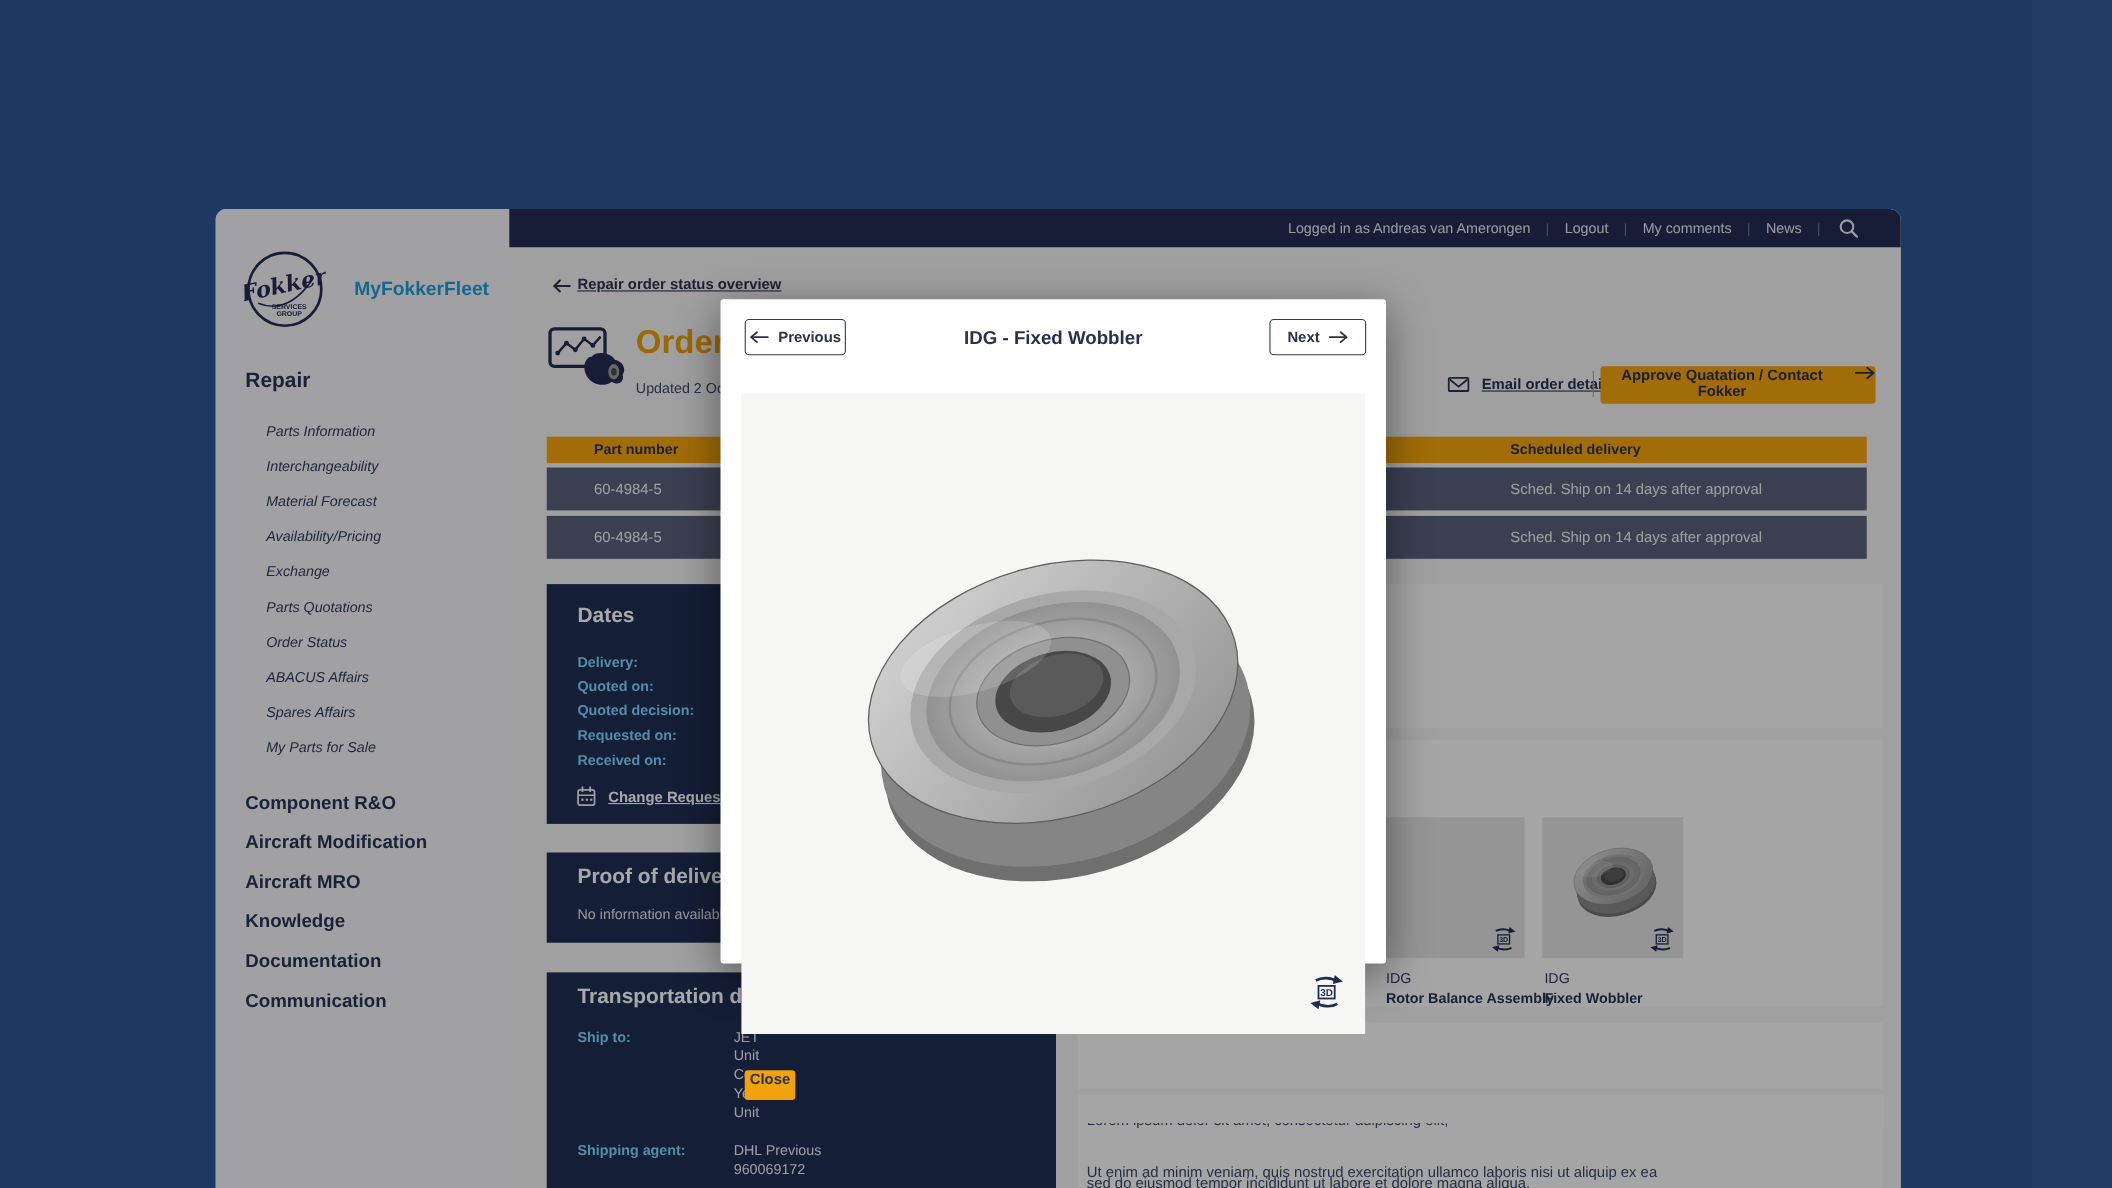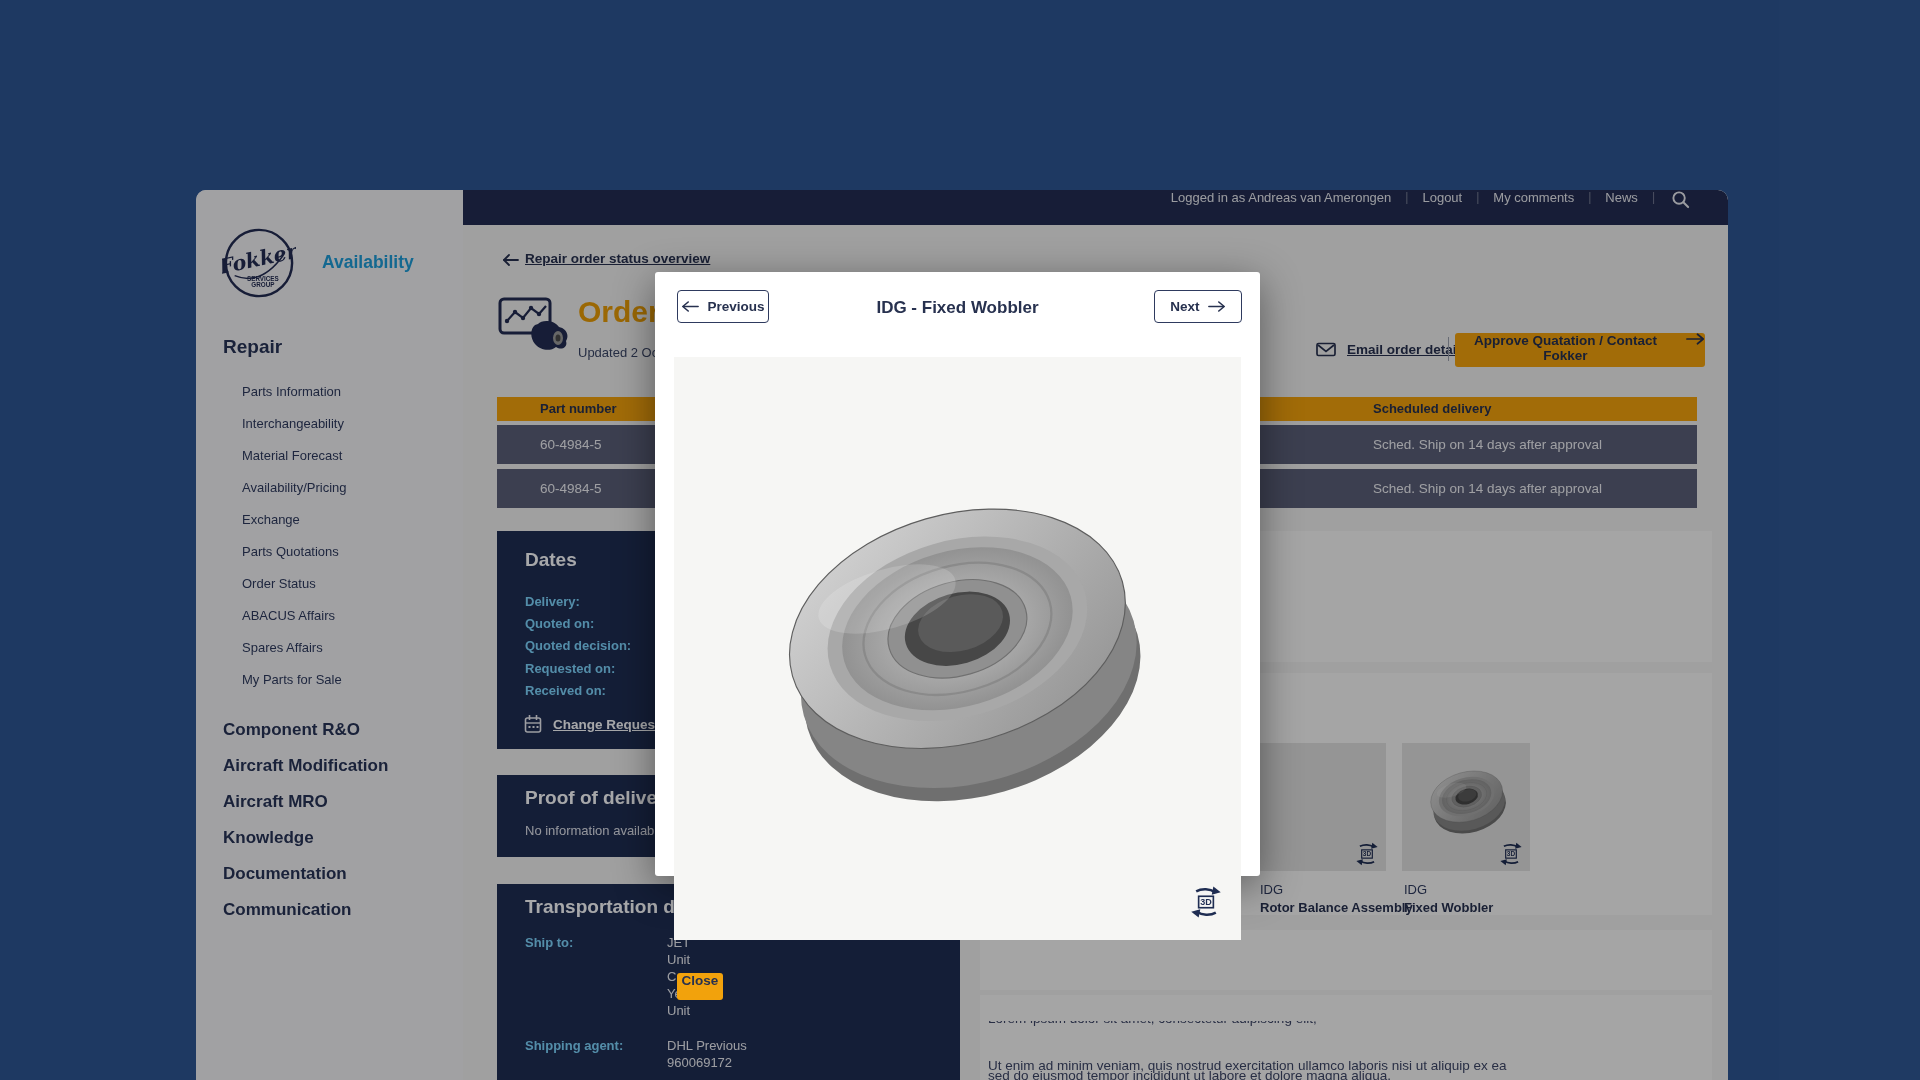--- a/index.html
+++ b/index.html
@@ -9,25 +9,25 @@
   .abs { position:absolute; }
 
   
   .app { left:196px; top:190px; width:1532px; height:890px; border-radius:10px 10px 0 0;
          overflow:hidden; background:#EFEFEF; }
 
   
   .sidebar { left:0; top:0; width:267px; height:890px; background:#F1F1F4; }
   .brand-name { font-size:17.5px; font-weight:bold; color:#1E9CD7; }
   .side-sec { font-weight:bold; color:#283457; cursor:pointer; }
-  .side-item { font-size:13px; color:#2E3A5E; cursor:pointer; }
+  .side-item { font-size:13px; color:#2E3A5E; cursor:pointer;font-style:italic; }
 
   
   .topbar { left:267px; top:0; width:1265px; height:35px; background:#232C52;
-            border-radius:0 10px 0 0; display:flex; align-items:flex-start;
+            border-radius:0 10px 0 0; display:flex; align-items:center;
             justify-content:flex-end; padding-right:38px; }
   .topbar span.item { font-size:13px; color:#E6E8EF; padding:0 14px; cursor:pointer; }
   .topbar span.sep { color:rgba(230,232,239,.4); font-size:12px; }
 
   
   .content { left:267px; top:35px; width:1265px; height:855px; background:#EFEFEF; }
   .crumb { font-size:13.5px; font-weight:bold; color:#27314F; text-decoration:underline; cursor:pointer; }
   .page-title { font-size:30px; font-weight:bold; color:#E89C07; }
   .updated { font-size:13px; color:#3A4566; }
   .linky { font-size:13.5px; font-weight:bold; color:#27314F; text-decoration:underline; cursor:pointer; }
@@ -118,21 +118,21 @@
   <div class="abs app">
 
     <nav class="abs sidebar">
       <svg class="abs" style="left:26px;top:36px" width="74" height="74" viewBox="0 0 76 76">
         <circle cx="38" cy="38" r="34" fill="none" stroke="#232C52" stroke-width="2.5"></circle>
         <text x="38" y="41" text-anchor="middle" font-size="21" font-style="italic" font-weight="bold" font-family="DejaVu Serif,serif" fill="#232C52" transform="rotate(-12 38 38)">Fokker</text>
         <path d="M13,51 Q40,62 63,30" fill="none" stroke="#232C52" stroke-width="1.5"></path>
         <text x="42" y="56" text-anchor="middle" font-size="6.5" font-weight="bold" fill="#232C52" font-family="Liberation Sans,sans-serif">SERVICES</text>
         <text x="42" y="63" text-anchor="middle" font-size="6.5" font-weight="bold" fill="#232C52" font-family="Liberation Sans,sans-serif">GROUP</text>
       </svg>
-      <div class="abs brand-name" style="left:126px;top:62px">Availability</div>
+      <div class="abs brand-name" style="left:126px;top:62px">MyFokkerFleet</div>
 
       <div class="abs side-sec" style="left:27px;top:146px;font-size:19px">Repair</div>
       <svg class="abs" style="left:408px;top:150px" width="17" height="12">
           <use href="#chevUp"></use>
         </svg>
 
       <div class="abs side-item" style="left:46px;top:194px">Parts Information</div>
       <div class="abs side-item" style="left:46px;top:226px">Interchangeability</div>
       <div class="abs side-item" style="left:46px;top:258px">Material Forecast</div>
       <div class="abs side-item" style="left:46px;top:290px">Availability/Pricing</div>

